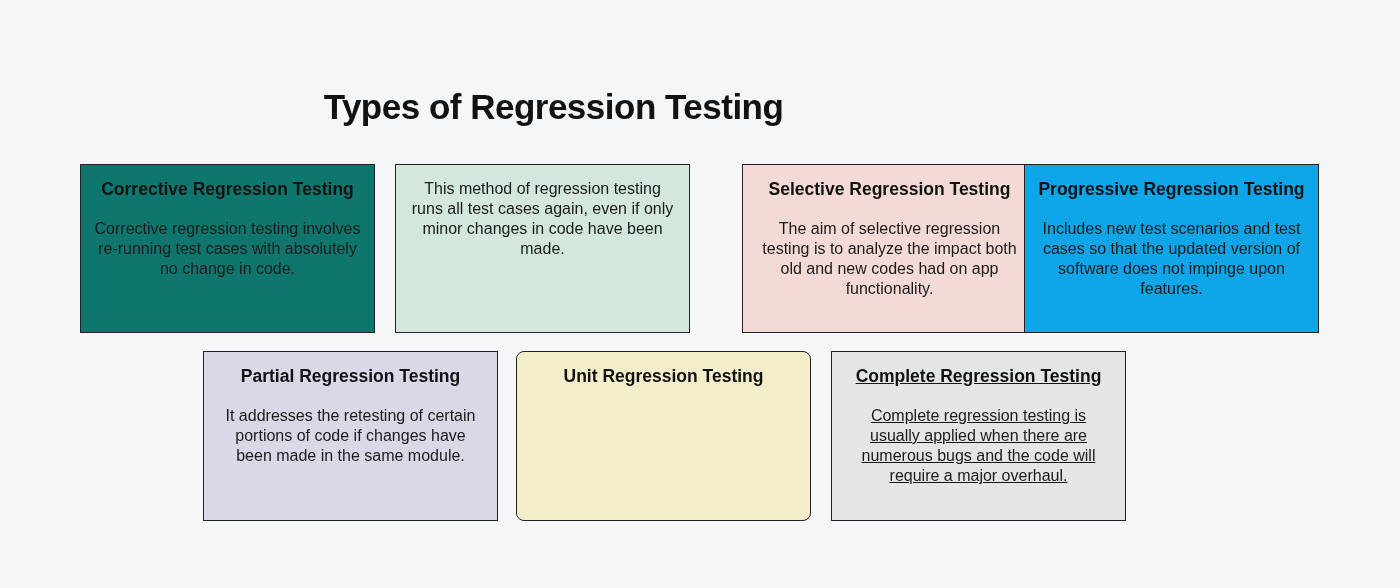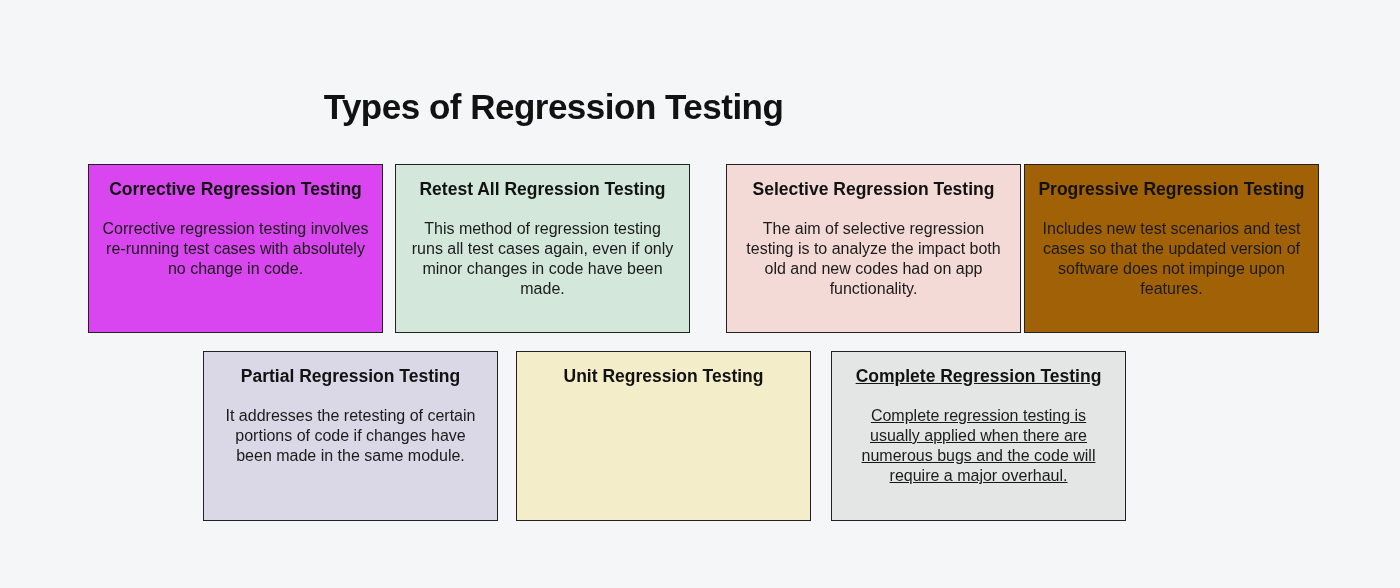--- a/index.html
+++ b/index.html
@@ -49,60 +49,59 @@
   .card .card-body {
     font-size: 16px;
     font-weight: 400;
     line-height: 20px;
     margin: 0;
     color: #1b1b1b;
   }
   
   .c0 { left: 80px;   top: 164px; height: 169px; }
   .c1 { left: 395px;  top: 164px; height: 169px; }
-  .c2 { left: 726px;  top: 164px; height: 169px; }
+  .c2 { left: 742px;  top: 164px; height: 169px; }
   .c3 { left: 1024px; top: 164px; height: 169px; }
   
   .c4 { left: 203px;  top: 351px; height: 170px; }
   .c5 { left: 516px;  top: 351px; height: 170px; }
   .c6 { left: 831px;  top: 351px; height: 170px; text-decoration: underline; }
 </style>
 </head>
 <body style="background: rgb(245, 246, 248);">
 
 <div class="canvas">
 
   <h1 class="page-title">Types of Regression Testing</h1>
 
-  <div class="card c0" style="background-color: #d946ef; margin-left: 8px;">
+  <div class="card c0" style="background-color: #0f766e;">
     <div class="card-title">Corrective Regression Testing</div>
     <div class="card-body">Corrective regression testing involves re-running test cases with absolutely no change in code.</div>
   </div>
 
   <div class="card c1" style="background-color: rgb(211, 232, 219);">
-    <div class="card-title">Retest All Regression Testing</div>
     <div class="card-body">This method of regression testing runs all test cases again, even if only minor changes in code have been made.</div>
   </div>
 
   <div class="card c2" style="background-color: rgb(243, 218, 214);">
     <div class="card-title">Selective Regression Testing</div>
     <div class="card-body">The aim of selective regression testing is to analyze the impact both old and new codes had on app functionality.</div>
   </div>
 
-  <div class="card c3" style="background-color: #a16207;">
+  <div class="card c3" style="background-color: #0ea5e9;">
     <div class="card-title">Progressive Regression Testing</div>
     <div class="card-body">Includes new test scenarios and test cases so that the updated version of software does not impinge upon features.</div>
   </div>
 
   <div class="card c4" style="background-color: rgb(218, 215, 230);">
     <div class="card-title">Partial Regression Testing</div>
     <div class="card-body">It addresses the retesting of certain portions of code if changes have been made in the same module.</div>
   </div>
 
-  <div class="card c5" style="background-color: rgb(243, 237, 201);">
+  <div class="card c5" style="background-color: rgb(243, 237, 201); border-radius: 8px;">
     <div class="card-title">Unit Regression Testing</div>
   </div>
 
   <div class="card c6" style="background-color: rgb(227, 230, 228);">
     <div class="card-title">Complete Regression Testing</div>
     <div class="card-body">Complete regression testing is usually applied when there are numerous bugs and the code will require a major overhaul.</div>
   </div>
 
 </div>
 

